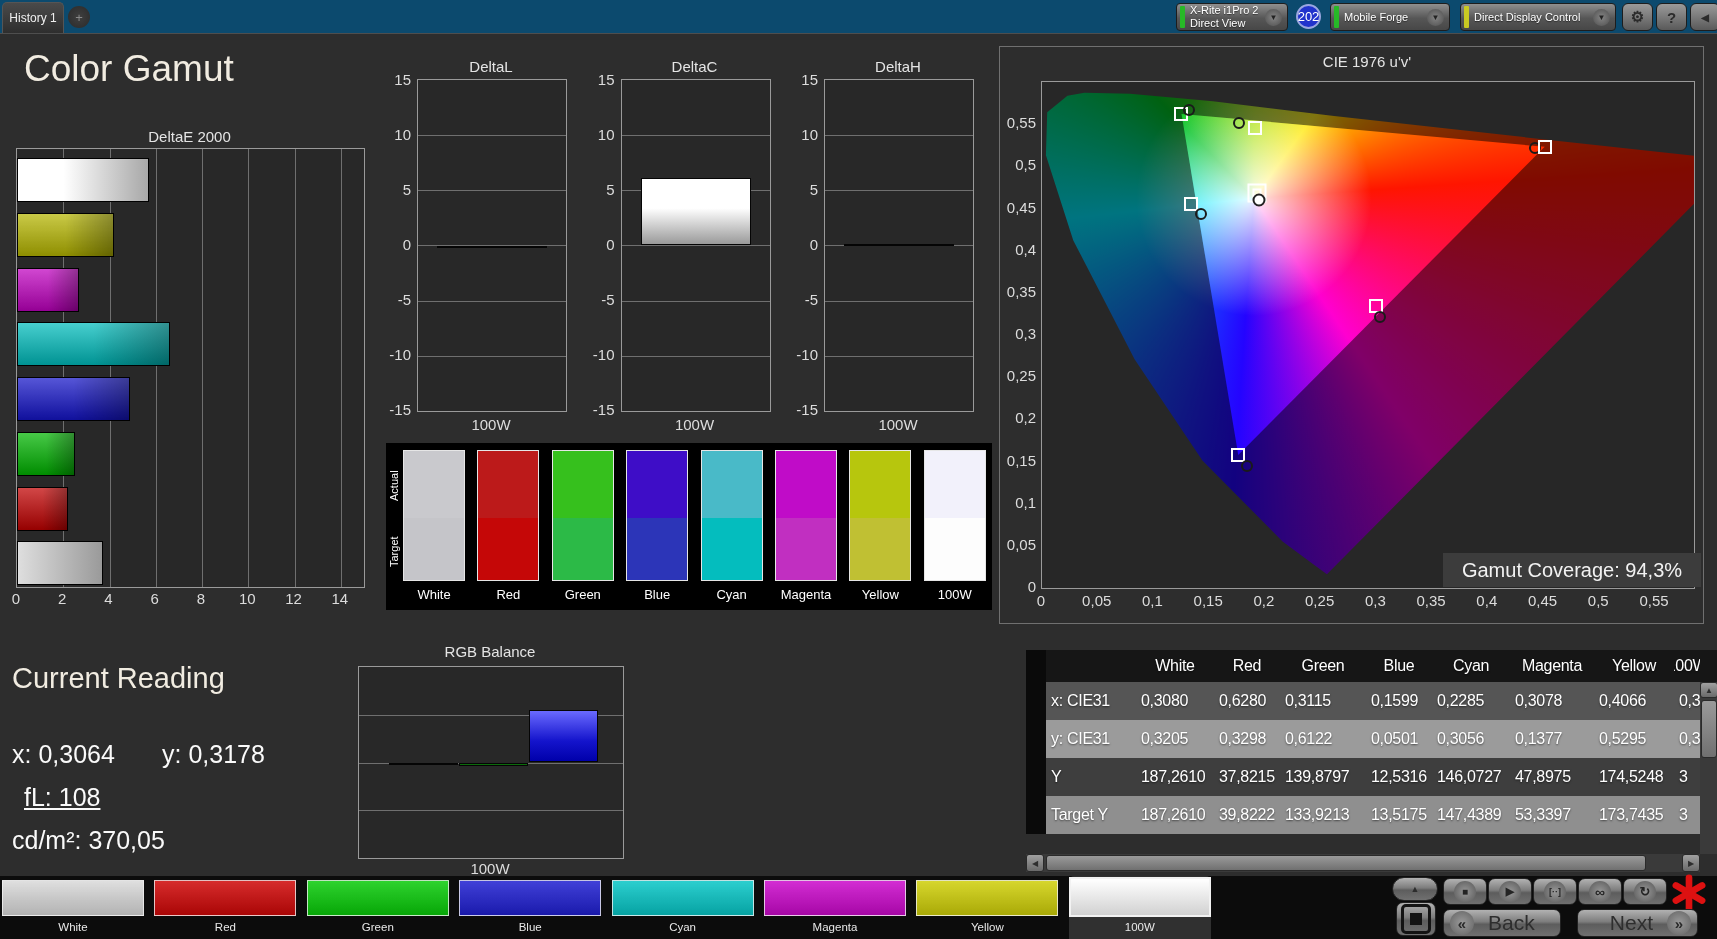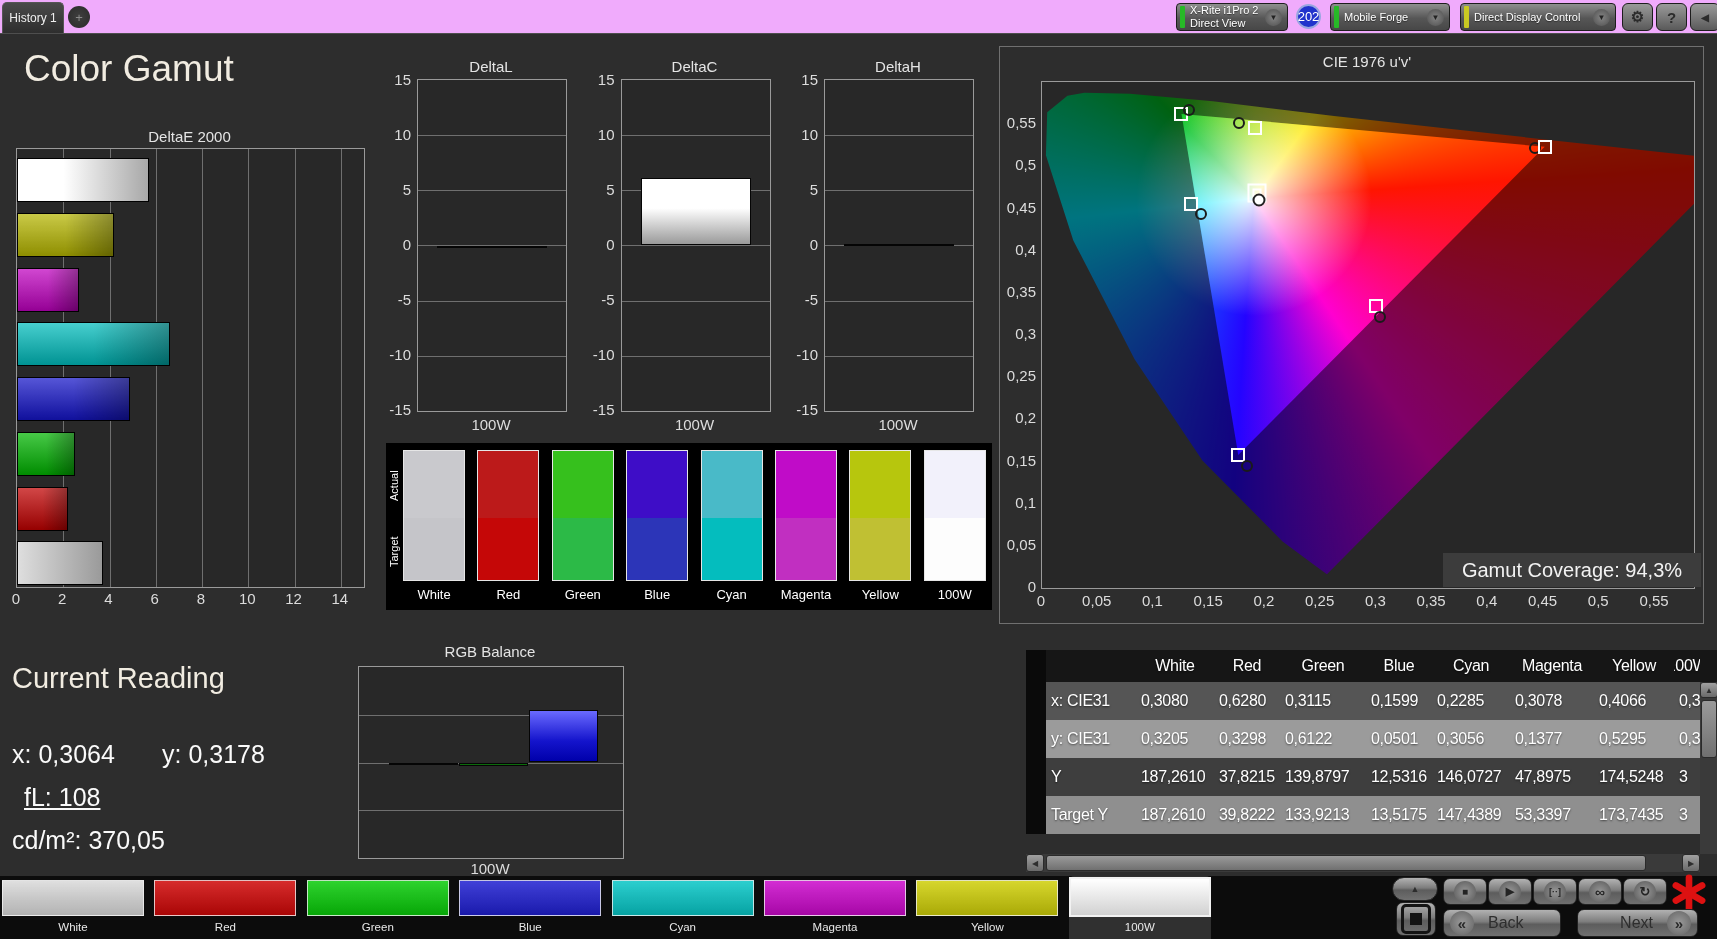--- a/index.html
+++ b/index.html
@@ -1,19 +1,19 @@
 <!DOCTYPE html>
 <html><head>
 <meta charset="utf-8">
 <style>
   html,body{margin:0;padding:0;background:#151515;}
   .screen{position:relative;width:1717px;height:939px;overflow:hidden;background:#2d2d2d;
           font-family:"Liberation Sans",sans-serif;color:#e8e8e8;}
   
-  .topbar{position:absolute;left:0;top:0;width:1717px;height:33px;background:#f0abfc;border-bottom:1px solid #4e4e4e;}
+  .topbar{position:absolute;left:0;top:0;width:1717px;height:33px;background:#0c4a6e;border-bottom:1px solid #4e4e4e;}
   .htab{position:absolute;left:2px;top:2px;width:60px;height:30px;background:linear-gradient(180deg,#4a4a4a,#2e2e2e);
         border:1px solid #555;border-bottom:none;border-radius:5px 5px 0 0;display:flex;align-items:center;justify-content:center;
         font-size:12px;color:#f0f0f0;}
   .addtab{position:absolute;left:68px;top:6px;width:22px;height:22px;border-radius:50%;background:radial-gradient(#3f3f3f,#2a2a2a);
         color:#8a8a8a;display:flex;align-items:center;justify-content:center;font-size:13px;}
   .dd{position:absolute;top:3px;height:28px;display:flex;align-items:center;background:linear-gradient(180deg,#8f8f8f,#565656 55%,#474747);
       border:1px solid #1d1d1d;border-radius:4px;color:#fff;box-sizing:border-box;}
   .dd .accent{width:5px;height:22px;margin:0 5px 0 3px;border-radius:1px;}
   .dd .dd-label{flex:1;font-size:11px;line-height:1.15;white-space:nowrap;text-shadow:0 1px 1px rgba(0,0,0,.5);}
   .dd .dd-arrow{width:17px;height:17px;border-radius:50%;background:radial-gradient(#858585,#4e4e4e);color:#222;
@@ -85,21 +85,21 @@
   .pat-tab.selected{background:#303030;border-radius:5px 5px 0 0;}
   .pat-swatch{position:absolute;left:0;top:4px;width:142px;height:36px;border:1px solid rgba(240,240,240,.8);box-sizing:border-box;}
   .pat-tab.selected .pat-swatch{top:1px;height:40px;border:2px solid #f2f2f2;}
   .pat-label{position:absolute;top:45px;width:142px;text-align:center;font-size:11.5px;color:#e8e8e8;}
   
   #transport{position:absolute;left:1388px;top:872px;width:329px;height:67px;}
   .metal{background:linear-gradient(180deg,#b2b2b2,#7d7d7d 45%,#5d5d5d 55%,#707070);border:1px solid #222;
      border-radius:7px;box-sizing:border-box;display:flex;align-items:center;justify-content:center;}
   .t-glyph{width:22px;height:22px;border-radius:50%;background:radial-gradient(#989898,#565656);
      display:flex;align-items:center;justify-content:center;color:#242424;font-size:11px;font-weight:bold;}
-  .navtext{font-size:16px;color:#2e2e2e;margin:0 8px;}
+  .navtext{font-size:21px;color:#2e2e2e;margin:0 8px;}
   .navchev{width:24px;height:24px;border-radius:50%;background:radial-gradient(#9a9a9a,#626262);color:#2a2a2a;
      display:flex;align-items:center;justify-content:center;font-size:15px;font-weight:bold;}
 </style>
 </head>
 <body>
 
 <div class="screen">
 
   <div class="topbar">
     <div class="htab">

